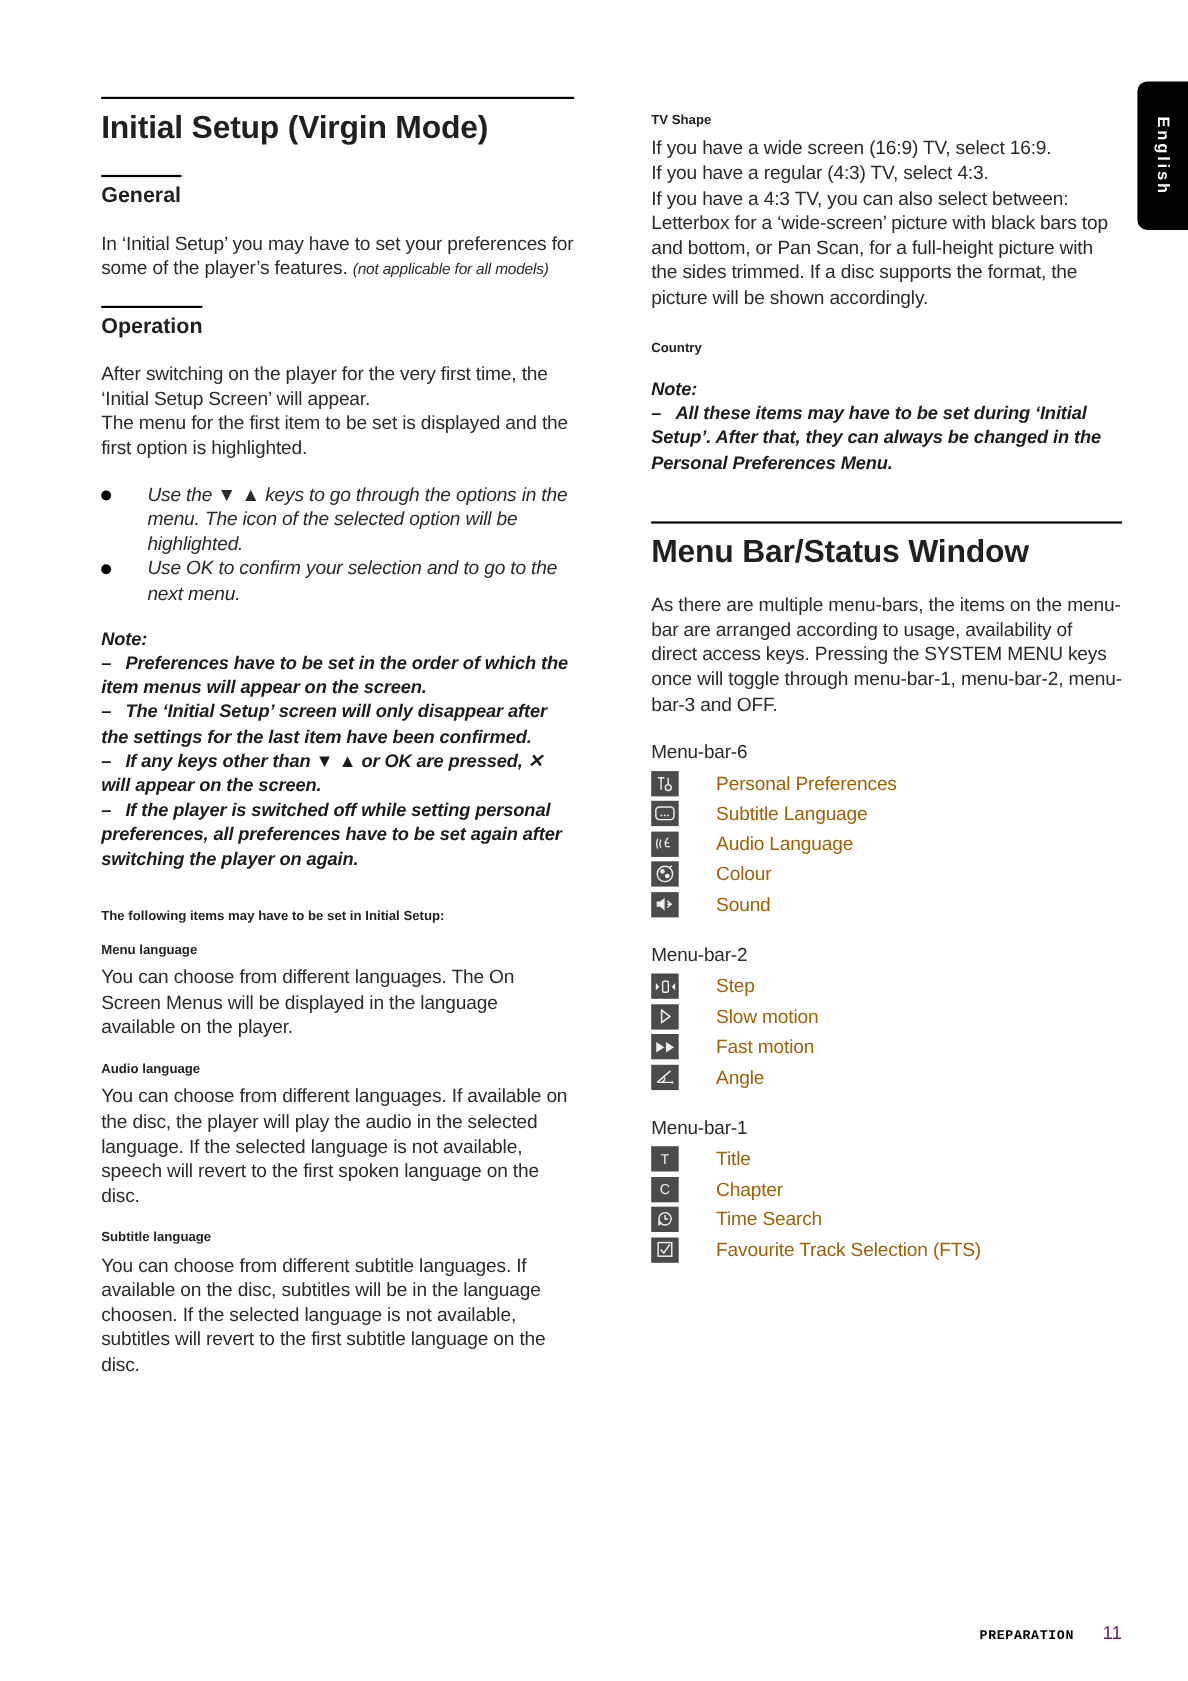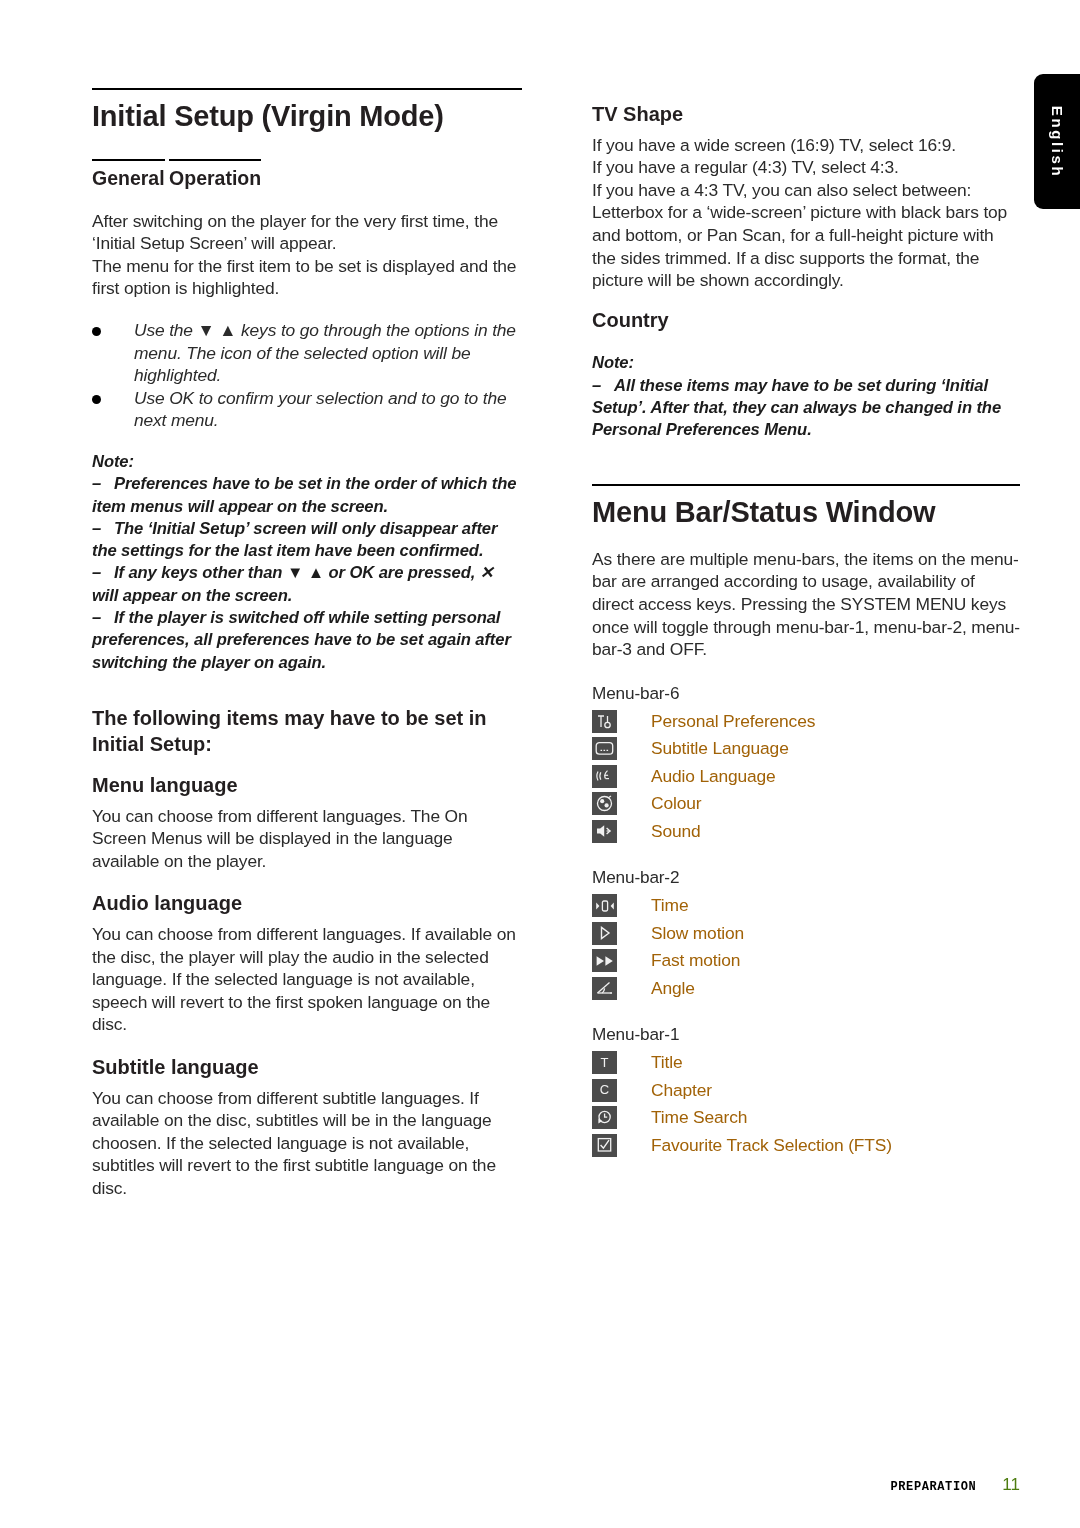--- a/index.html
+++ b/index.html
@@ -31,21 +31,21 @@
   .h2-wrap { display:inline-block; margin-top:22px;text-decoration:underline; }
   .h2 {
     font-size:19.5px; font-weight:bold;
     border-top:2.4px solid #000;
     padding-top:6px; margin:0;
     display:inline-block;
     line-height:1.2;
   }
 
   .h3 {
-    font-size:20px; font-weight:bold; margin:19px 0 6px 0; line-height:1.28;
+    font-size:12px; font-weight:bold; margin:19px 0 6px 0; line-height:1.28;
   }
 
   p {
     font-size:17.4px; line-height:22.6px; margin:0 0 0 0;
     color:#2b2b2b; letter-spacing:-0.15px;
   }
   p.gap { margin-top:19px; }
 
   .small-ital { font-size:14px; font-style:italic; color:#2b2b2b; }
 
@@ -99,36 +99,37 @@
     font-size:0;
   }
   .footer .chap {
     font-size:16.5px; font-weight:bold; letter-spacing:0.6px;
     font-variant:small-caps; text-transform:lowercase;
     color:#000;
     font-family:Liberation Mono, monospace;
   }
   .footer .chap::first-letter { font-size:20px; }
   .footer .pg {
-    font-size:17px; color:#4d7c0f; margin-left:26px; display:inline-block;
+    font-size:17px; color:#701a75; margin-left:26px; display:inline-block;
   }
 </style>
 </head>
 <body>
 
 <div class="page">
 
   <div class="col col-left">
 
     <h1 class="h1">Initial Setup (Virgin Mode)</h1>
 
     <div class="h2-wrap">
       <h2 class="h2">General</h2>
     </div>
 
+    <p class="gap"><span>In ‘Initial Setup’ you may have to set your preferences for some of the player’s features.</span> <span class="small-ital">(not applicable for all models)</span></p>
 
     <div class="h2-wrap">
       <h2 class="h2">Operation</h2>
     </div>
 
     <p class="gap" style="white-space:pre-line">After switching on the player for the very first time, the ‘Initial Setup Screen’ will appear.
 The menu for the first item to be set is displayed and the first option is highlighted.</p>
 
     <div class="bullets">
       <div class="bullet-row">
@@ -162,21 +163,21 @@
   </div>
 
   <div class="col col-right">
 
     <h3 class="h3" style="margin-top:14px">TV Shape</h3>
     <p style="white-space:pre-line">If you have a wide screen (16:9) TV, select 16:9.
 If you have a regular (4:3) TV, select 4:3.
 If you have a 4:3 TV, you can also select between:
 Letterbox for a ‘wide-screen’ picture with black bars top and bottom, or Pan Scan, for a full-height picture with the sides trimmed. If a disc supports the format, the picture will be shown accordingly.</p>
 
-    <h3 class="h3" style="margin-top:16px">Country</h3>
+    <h3 class="h3" style="margin-top:27px">Country</h3>
 
     <div class="note" style="margin-top:19px">
       <span class="lbl">Note:</span>
       <span class="item"><span class="dash">–</span><span>All these items may have to be set during ‘Initial Setup’. After that, they can always be changed in the Personal Preferences Menu.</span></span>
     </div>
 
     <h1 class="h1" style="margin-top:42px">Menu Bar/Status Window</h1>
 
     <p class="gap">As there are multiple menu-bars, the items on the menu-bar are arranged according to usage, availability of direct access keys. Pressing the SYSTEM MENU keys once will toggle through menu-bar-1, menu-bar-2, menu-bar-3 and OFF.</p>
 
@@ -251,21 +252,21 @@
       <div class="menubar-label">Menu-bar-2</div>
 
       <div class="icon-row">
         <span class="icon-box">
           <svg width="20" height="14" viewBox="0 0 20 14">
               <path d="M4.4 7 L1.2 3.6 v6.8 Z" fill="#f0f0f0"></path>
               <path d="M15.6 7 L18.8 3.6 v6.8 Z" fill="#f0f0f0"></path>
               <rect x="7.4" y="2" width="5.2" height="10" rx="1.4" fill="none" stroke="#f0f0f0" stroke-width="1.3"></rect>
             </svg>
         </span>
-        <span class="icon-label">Time</span>
+        <span class="icon-label">Step</span>
       </div>
 
       <div class="icon-row">
         <span class="icon-box">
           <svg width="19" height="16" viewBox="0 0 19 16">
               <path d="M6.5 2.4 L14 8 6.5 13.6 Z" fill="none" stroke="#f0f0f0" stroke-width="1.4"></path>
             </svg>
         </span>
         <span class="icon-label">Slow motion</span>
       </div>

